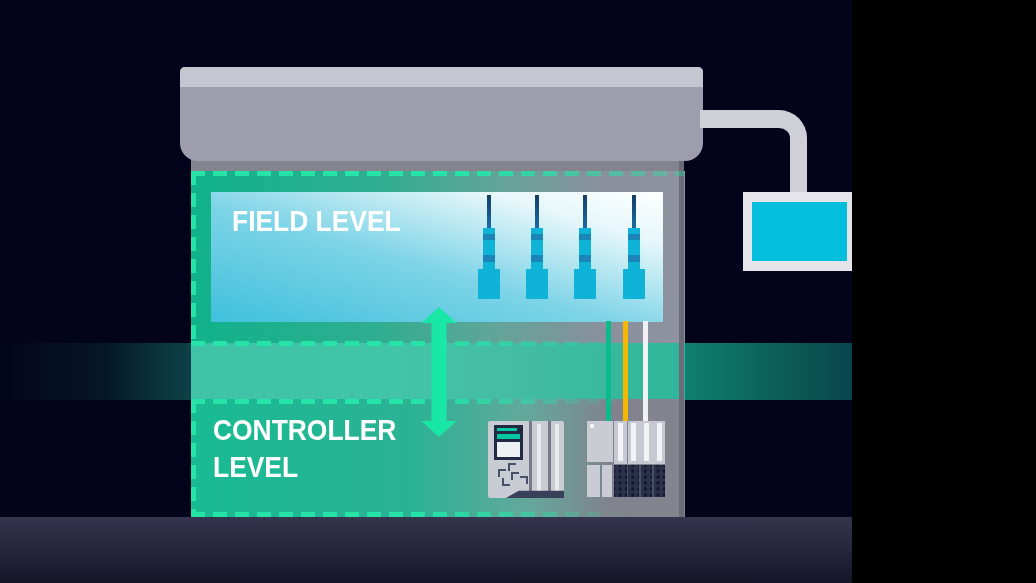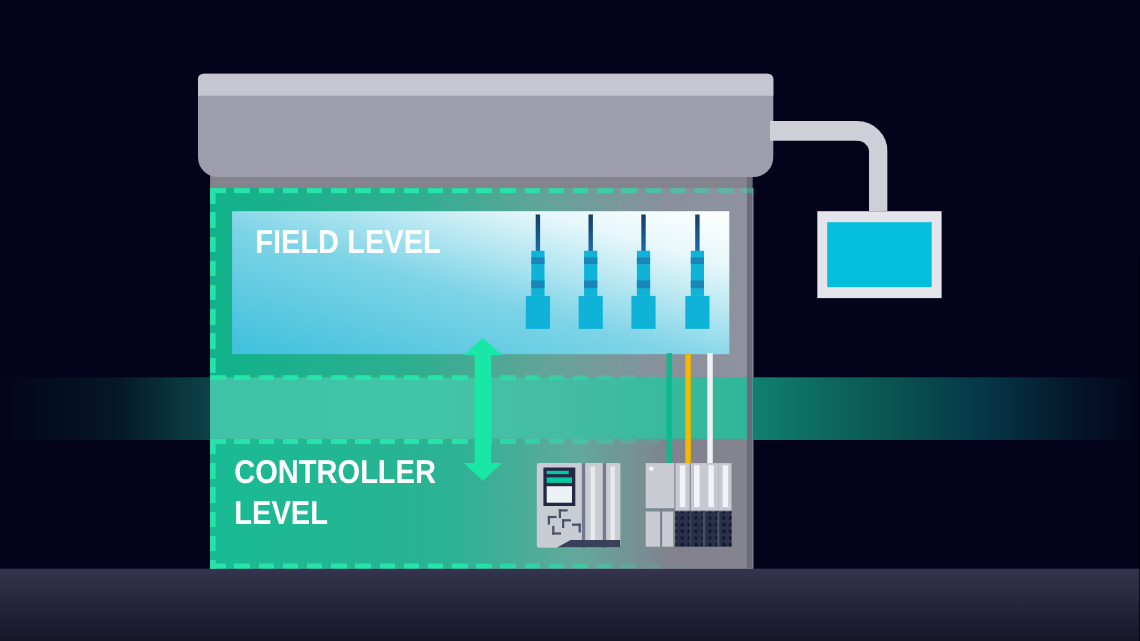--- a/index.html
+++ b/index.html
@@ -1,17 +1,17 @@
 <!DOCTYPE html>
 <html><head>
 <meta charset="utf-8">
 <style>
   html,body{margin:0;padding:0;background:#000;}
   #stage{
-    position:relative;width:1036px;height:583px;overflow:hidden;
+    position:relative;width:852px;height:583px;overflow:hidden;
     font-family:"Liberation Sans", sans-serif;
     background:#03031b;
   }
   .abs{position:absolute;}
 
   
   .floor{left:0;top:517px;width:1036px;height:66px;
     background:linear-gradient(180deg,#34344e 0%,#23233a 55%,#15152a 100%);}
 
   

